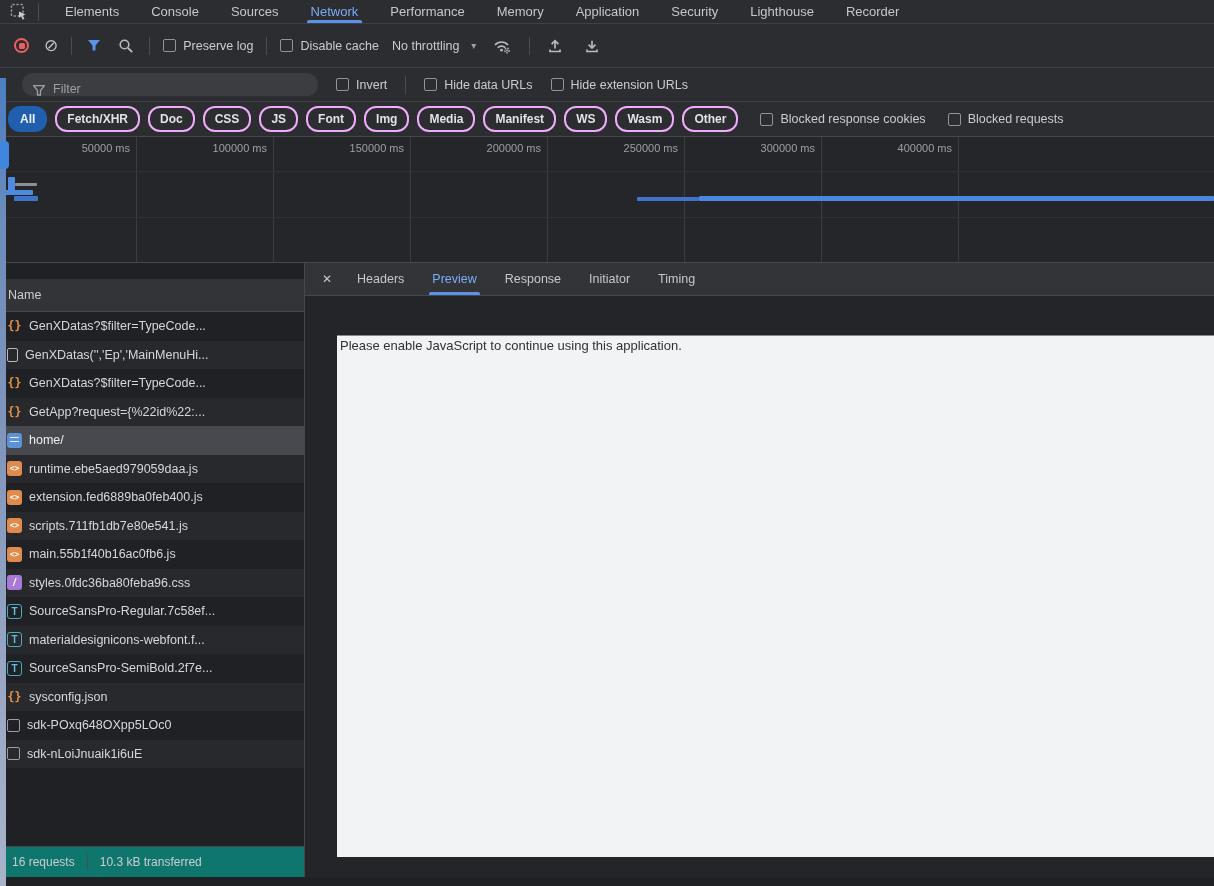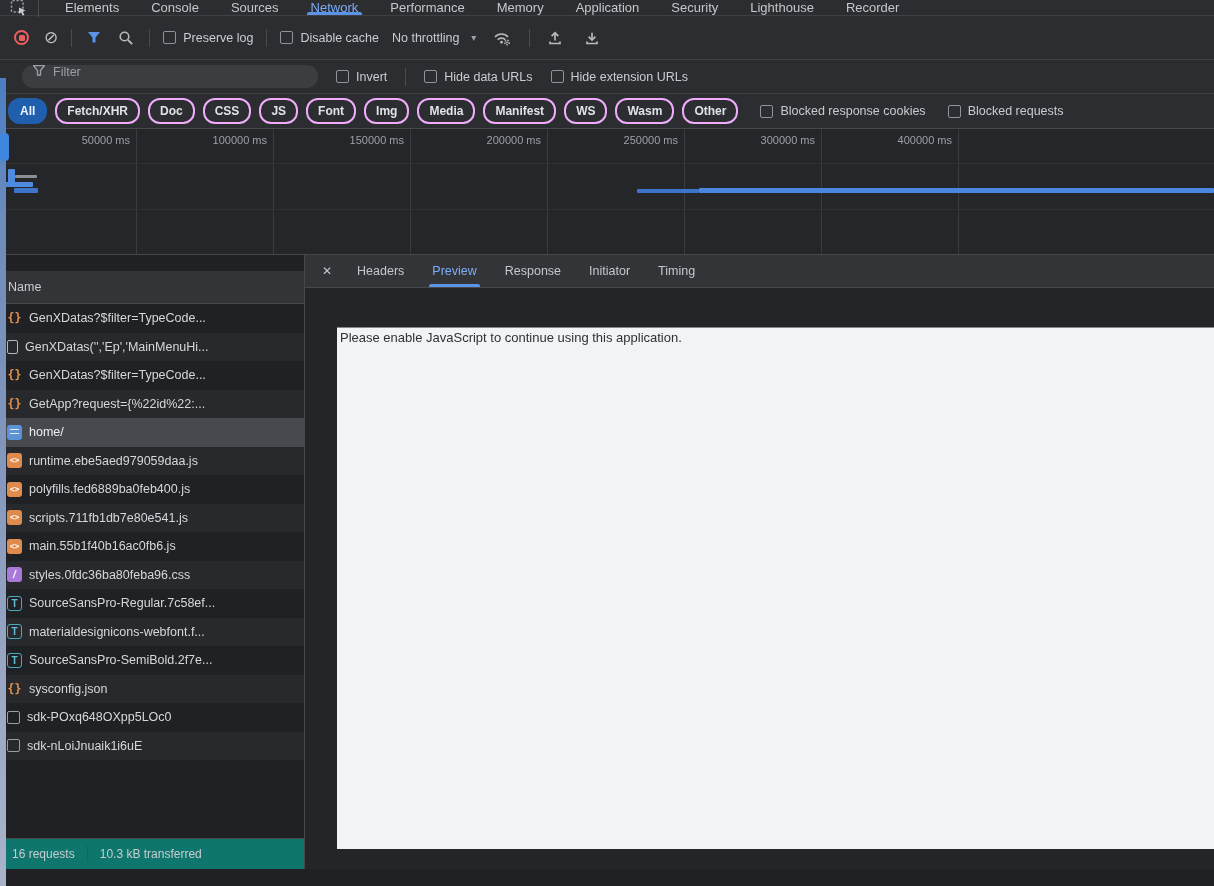--- a/index.html
+++ b/index.html
@@ -5,21 +5,21 @@
   * { box-sizing: border-box; margin: 0; padding: 0; }
   html,body { background:#17181a; }
   .devtools{
     position:relative; width:1214px; height:886px; overflow:hidden;
     background:#202124; font-family:"Liberation Sans",sans-serif;
     color:#c9ccd0; user-select:none;
   }
   .vsep{ width:1px; height:18px; background:#4a4c4f; flex:none; }
 
   
-  .tabbar{ height:16px; background:#2b2d30; border-bottom:1px solid #3e4043;
+  .tabbar{ height:24px; background:#2b2d30; border-bottom:1px solid #3e4043;
     display:flex; align-items:stretch; }
   .icon-btn{ background:none; border:none; display:flex; align-items:center;
     justify-content:center; padding:0 10px; cursor:pointer; }
   .main-tabs{ display:flex; align-items:stretch; margin-left:10px; }
   .tab{ background:none; border:none; padding:0 16px; font-size:13px;
     color:#c4c7cb; font-family:inherit; position:relative; cursor:pointer;
     display:flex; align-items:center; }
   .tab.active{ color:#7cacf8; }
   .tab.active::after{ content:""; position:absolute; left:12px; right:12px;
     bottom:0; height:3px; background:#5b93e8; border-radius:2px 2px 0 0; }
@@ -36,21 +36,21 @@
   .cb{ width:13px; height:13px; border:1.4px solid #909499; border-radius:2px;
     background:transparent; flex:none; cursor:pointer; }
   .cb-label{ font-size:12.5px; color:#c9ccd0; }
   .throttle{ display:flex; align-items:center; gap:12px; cursor:pointer; }
   .throttle-label{ font-size:12.5px; color:#c9ccd0; }
   .caret{ font-size:10px; color:#9aa0a6; }
 
   
   .filterbar{ height:34px; background:#2b2d30; border-bottom:1px solid #3e4043;
     display:flex; align-items:center; gap:18px; padding:0 12px 0 22px; }
-  .filter-pill{ display:flex; align-items:flex-start; gap:8px; width:296px; height:23px;
+  .filter-pill{ display:flex; align-items:flex-end; gap:8px; width:296px; height:23px;
     border-radius:12px; background:#3b3d41; padding:0 11px; }
   .filter-pill input{ background:transparent; border:none; outline:none;
     color:#e8eaed; font-size:12.5px; width:100%; font-family:inherit; }
   .filter-pill input::placeholder{ color:#9aa0a6; }
   .filterbar .check-group{ }
 
   
   .chipsrow{ height:35px; background:#2b2d30; border-bottom:1px solid #47484b;
     display:flex; align-items:center; gap:8px; padding:0 8px; }
   .chip{ border:2px solid #f0abfc; border-radius:12px; padding:4px 10px;
@@ -326,21 +326,21 @@
           <div class="req-row selected">
             <span class="req-icon icon-html"></span>
             <span class="req-label">home/</span>
           </div>
           <div class="req-row">
             <span class="req-icon icon-script">&lt;&gt;</span>
             <span class="req-label">runtime.ebe5aed979059daa.js</span>
           </div>
           <div class="req-row">
             <span class="req-icon icon-script">&lt;&gt;</span>
-            <span class="req-label">polyfills.fed6889ba0feb400.js</span>
+            <span class="req-label">extension.fed6889ba0feb400.js</span>
           </div>
           <div class="req-row">
             <span class="req-icon icon-script">&lt;&gt;</span>
             <span class="req-label">scripts.711fb1db7e80e541.js</span>
           </div>
           <div class="req-row">
             <span class="req-icon icon-script">&lt;&gt;</span>
             <span class="req-label">main.55b1f40b16ac0fb6.js</span>
           </div>
           <div class="req-row">

